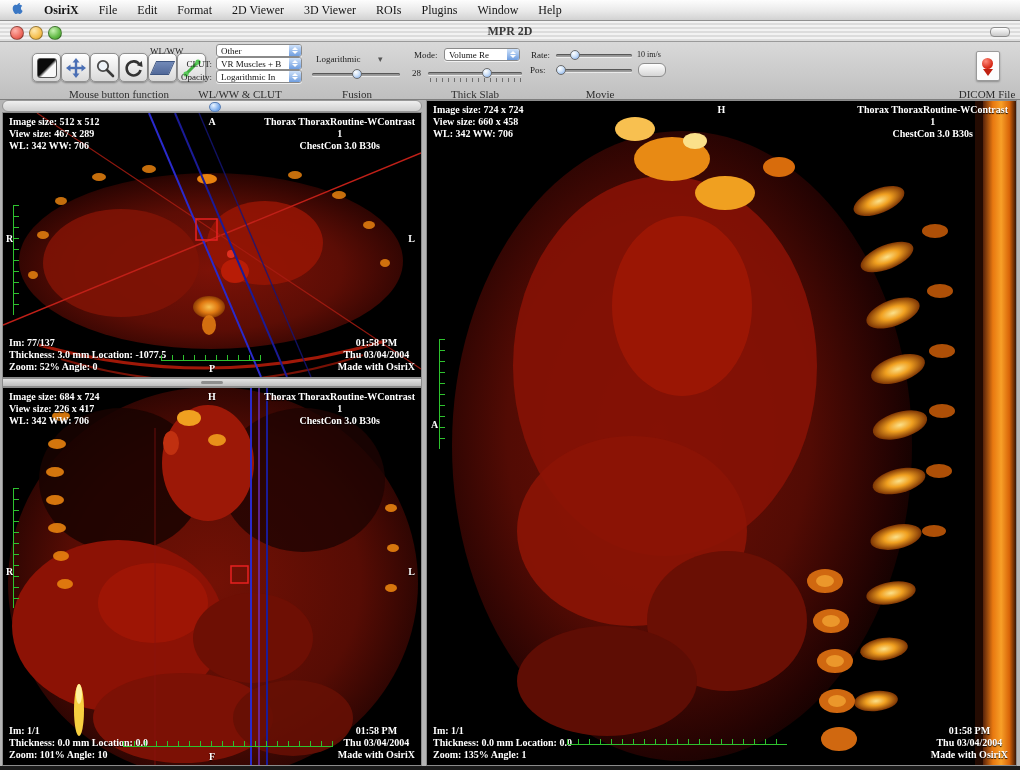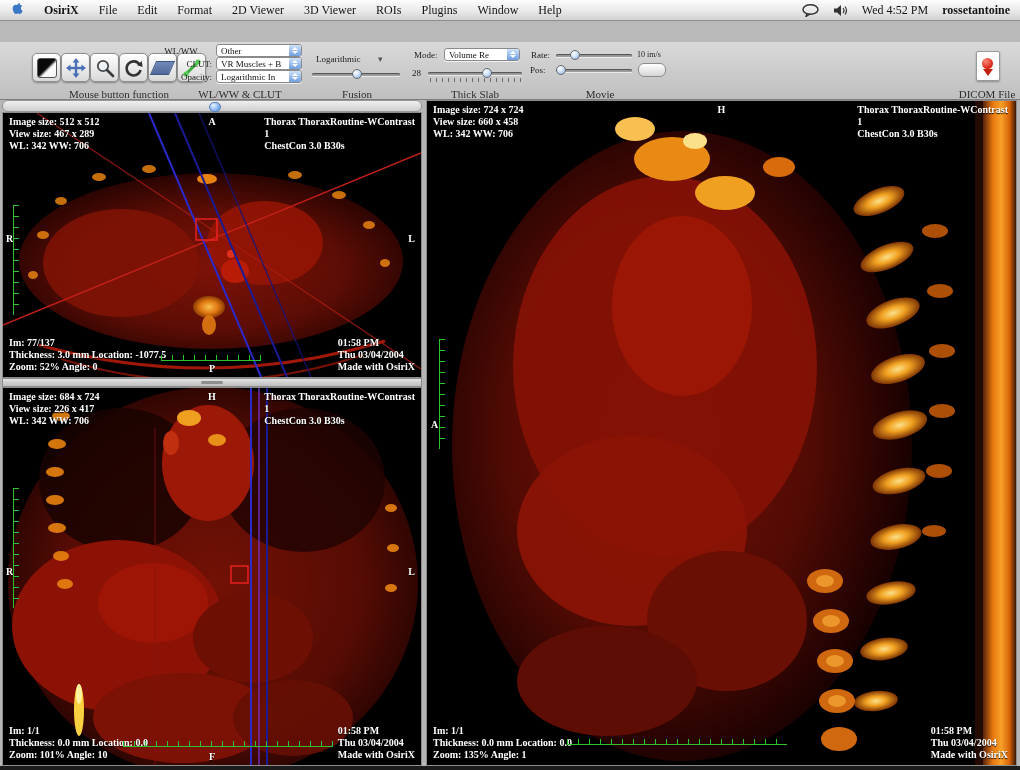--- a/index.html
+++ b/index.html
@@ -52,21 +52,21 @@
     background:radial-gradient(circle at 35% 30%,#ff8a7a,#d42310 70%);}
   #dicom-tri{position:absolute;left:6px;top:17px;width:0;height:0;border-left:5px solid transparent;
     border-right:5px solid transparent;border-top:7px solid #c02010;}
   
   #content{position:absolute;left:0;top:100px;width:1020px;height:666px;background:#b5b5b5;}
   #bottom-strip{position:absolute;left:0;top:766px;width:1020px;height:4px;background:#1c1c1c;}
   .viewport{position:absolute;background:#000;border:1px solid #8c8c8c;box-sizing:border-box;overflow:hidden;}
   .viewport svg{position:absolute;left:0;top:0;}
   .ov{position:absolute;color:#fff;font-size:10px;font-weight:bold;line-height:12px;
     white-space:nowrap;text-shadow:0 1px 1px rgba(0,0,0,.95);}
-  .ov.right{text-align:left;}
+  .ov.right{text-align:center;}
   .vruler{position:absolute;width:5px;border-left:1px solid #2ec22e;
     background:repeating-linear-gradient(180deg,#2ec22e 0 1px,transparent 1px 11px);}
   .hruler{position:absolute;height:5px;border-bottom:1px solid #2ec22e;
     background:repeating-linear-gradient(90deg,#2ec22e 0 1px,transparent 1px 11px);}
   
   #slice-scroll{position:absolute;left:2px;top:0;width:420px;height:12px;
     background:linear-gradient(#efefef,#cfcfcf);border:1px solid #979797;border-radius:6px;box-sizing:border-box;}
   #slice-thumb{position:absolute;left:206px;top:1px;width:10px;height:8px;border-radius:5px;
     background:radial-gradient(circle at 35% 30%,#eaf4ff,#74a8ec 70%);border:1px solid #5a7fb5;}
   #vp-splitter{position:absolute;left:2px;top:278px;width:420px;height:9px;
@@ -89,34 +89,29 @@
     <span class="mitem app">OsiriX</span>
     <span class="mitem">File</span>
     <span class="mitem">Edit</span>
     <span class="mitem">Format</span>
     <span class="mitem">2D Viewer</span>
     <span class="mitem">3D Viewer</span>
     <span class="mitem">ROIs</span>
     <span class="mitem">Plugins</span>
     <span class="mitem">Window</span>
     <span class="mitem">Help</span>
-    <span id="menu-right">
-      <svg width="17" height="13" viewBox="0 0 17 13">
-        <ellipse cx="8.5" cy="5.5" rx="7.5" ry="4.7" fill="none" stroke="#333" stroke-width="1.4"></ellipse>
-        <path d="M5 9.5 L4 12.5 L8 9.8" fill="none" stroke="#333" stroke-width="1.4"></path>
-      </svg>
-      <svg width="15" height="13" viewBox="0 0 15 13">
-        <polygon points="1,4.5 4,4.5 8,1 8,12 4,8.5 1,8.5" fill="#333"></polygon>
-        <path d="M10 4 q2 2.5 0 5 M12 2.5 q3 4 0 8" fill="none" stroke="#333" stroke-width="1.2"></path>
-      </svg>
-      <span>Wed 4:52 PM</span>
-      <span id="menu-user">rossetantoine</span>
-    </span>
   </div>
 
+  <div id="titlebar">
+    <div class="tlight" id="tl-close"></div>
+    <div class="tlight" id="tl-min"></div>
+    <div class="tlight" id="tl-zoom"></div>
+    <div id="title">MPR 2D</div>
+    <div id="toolbar-pill"></div>
+  </div>
 
   <div id="toolbar">
 
     <div class="tbtn" style="left:32px">
       <div style="width:18px;height:18px;border-radius:3px;border:1px solid #555;background:linear-gradient(135deg,#0a0a0a 0 48%,#f8f8f8 60%)"></div>
     </div>
     <div class="tbtn" style="left:61px">
       <svg width="20" height="20" viewBox="0 0 20 20">
         <g fill="#4a6fb5">
           <polygon points="10,0 13.5,4.5 6.5,4.5"></polygon>
@@ -145,21 +140,21 @@
     </div>
     <div class="tbtn" style="left:177px">
       <svg width="20" height="20" viewBox="0 0 20 20">
         <line x1="4" y1="16" x2="16" y2="4" stroke="#3fae3f" stroke-width="3" stroke-linecap="round"></line>
         <circle cx="4" cy="16" r="2.6" fill="#57c957"></circle>
           <circle cx="16" cy="4" r="2.6" fill="#57c957"></circle>
       </svg>
     </div>
     <div class="glabel" style="left:28px;width:182px">Mouse button function</div>
 
-    <div class="srow" style="left:150px;top:4px;width:62px;text-align:center">WL/WW</div>
+    <div class="srow" style="left:150px;top:4px;width:62px;text-align:left">WL/WW</div>
     <div class="pop" style="left:216px;top:2px;width:86px">
       <span>Other</span>
       <span class="stepper">
           <span class="tri-u"></span>
           <span class="tri-d"></span>
         </span>
     </div>
     <div class="srow" style="left:150px;top:17px;width:62px;text-align:right">CLUT:</div>
     <div class="pop" style="left:216px;top:15px;width:86px">
       <span>VR Muscles + B</span>

